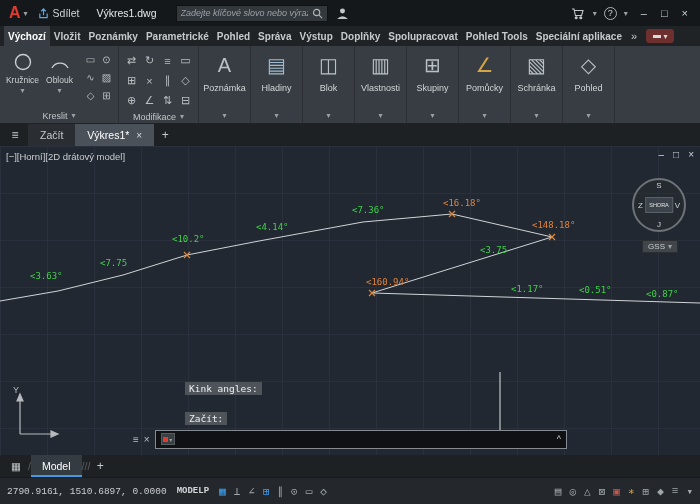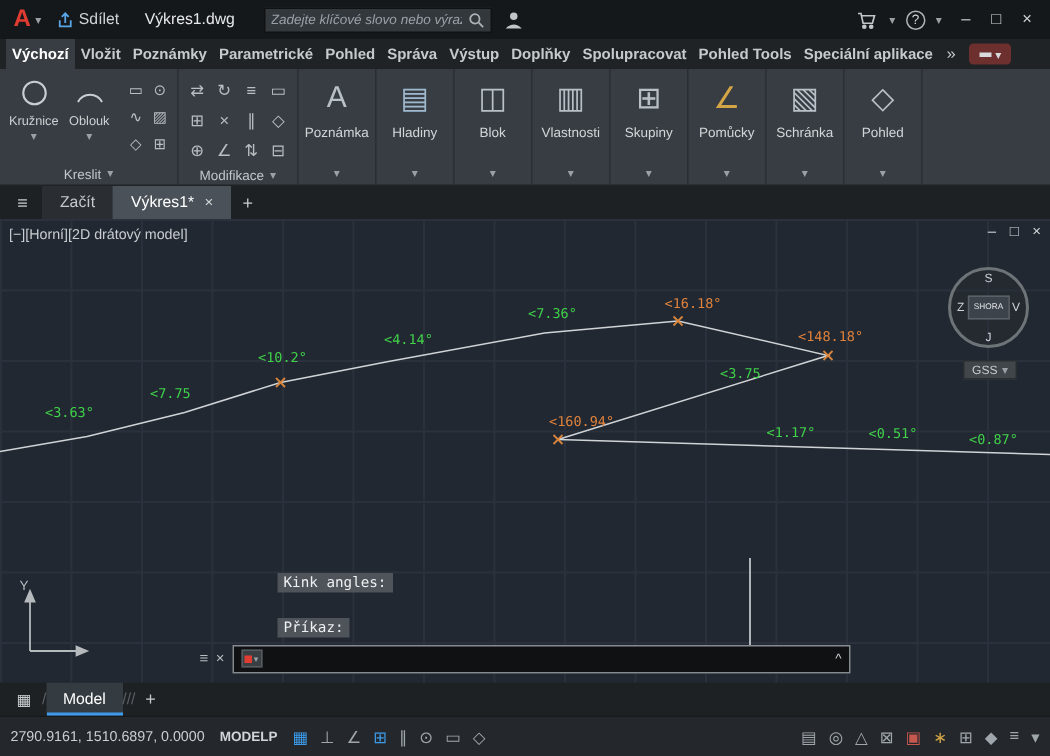--- a/index.html
+++ b/index.html
@@ -92,21 +92,21 @@
   .cmd-chip .caret { font-size:6px; }
   .cmd-expand { margin-left:auto; color:#cdd1d4; font-size:9px; }
   
   .ltabs { height:22px; background:#1d2124; display:flex; align-items:stretch; padding-left:4px; font-size:10.5px; }
   .lt-menu { width:24px; display:flex; align-items:center; justify-content:center; color:#c6cacd; }
   .ltab { display:flex; align-items:center; padding:0 11px; color:#c6cacd; }
   .ltab.active { background:#343b41; color:#ffffff; box-shadow: inset 0 -2px 0 var(--accent-blue); }
   .lt-sep { display:flex; align-items:center; color:#5a6066; }
   .lt-plus { width:20px; display:flex; align-items:center; justify-content:center; color:#c6cacd; font-size:12px; }
   
-  .statusbar { height:27px; background:#24282c; border-top:1px solid #17191b; display:flex; align-items:center; padding:0 7px; gap:10px; }
+  .statusbar { height:27px; background:#24282c; border-top:1px solid #17191b; display:flex; align-items:center; padding:0 7px; gap:10px;font-family:Liberation Mono, monospace; }
   .sb-coords { color:#c9ced2; font-size:9.5px; white-space:nowrap; }
   .sb-space { color:#d2d6d9; font-size:9px; font-weight:bold; }
   .sb-icons { display:flex; gap:8px; }
   .sicon { color:#9fa6ac; font-size:11px; }
   .sb-left .sicon:nth-child(1) { color:var(--accent-blue); }
   .sb-left .sicon:nth-child(4) { color:var(--accent-blue); }
   .sb-right { margin-left:auto; }
   .sb-right .sicon:nth-child(5) { color:#c4574e; }
   .sb-right .sicon:nth-child(6) { color:#d4a546; }
 </style>
@@ -354,21 +354,21 @@
     <span class="ang g" style="left:352px;top:59px">&lt;7.36°</span>
     <span class="ang o" style="left:443px;top:52px">&lt;16.18°</span>
     <span class="ang o" style="left:532px;top:74px">&lt;148.18°</span>
     <span class="ang g" style="left:480px;top:99px">&lt;3.75</span>
     <span class="ang o" style="left:366px;top:131px">&lt;160.94°</span>
     <span class="ang g" style="left:511px;top:138px">&lt;1.17°</span>
     <span class="ang g" style="left:579px;top:139px">&lt;0.51°</span>
     <span class="ang g" style="left:646px;top:143px">&lt;0.87°</span>
 
     <div class="chip" style="left:185px;top:236px">Kink angles:</div>
-    <div class="chip" style="left:185px;top:266px">Příkaz:</div>
+    <div class="chip" style="left:185px;top:266px">Začít:</div>
 
     <div class="cmdbar">
       <span class="cmd-pre">≡</span>
       <span class="cmd-pre">×</span>
       <div class="cmd-input">
         <span class="cmd-chip">
           <span class="sq"></span>
           <span class="caret">▾</span>
         </span>
         <span class="cmd-expand">^</span>

